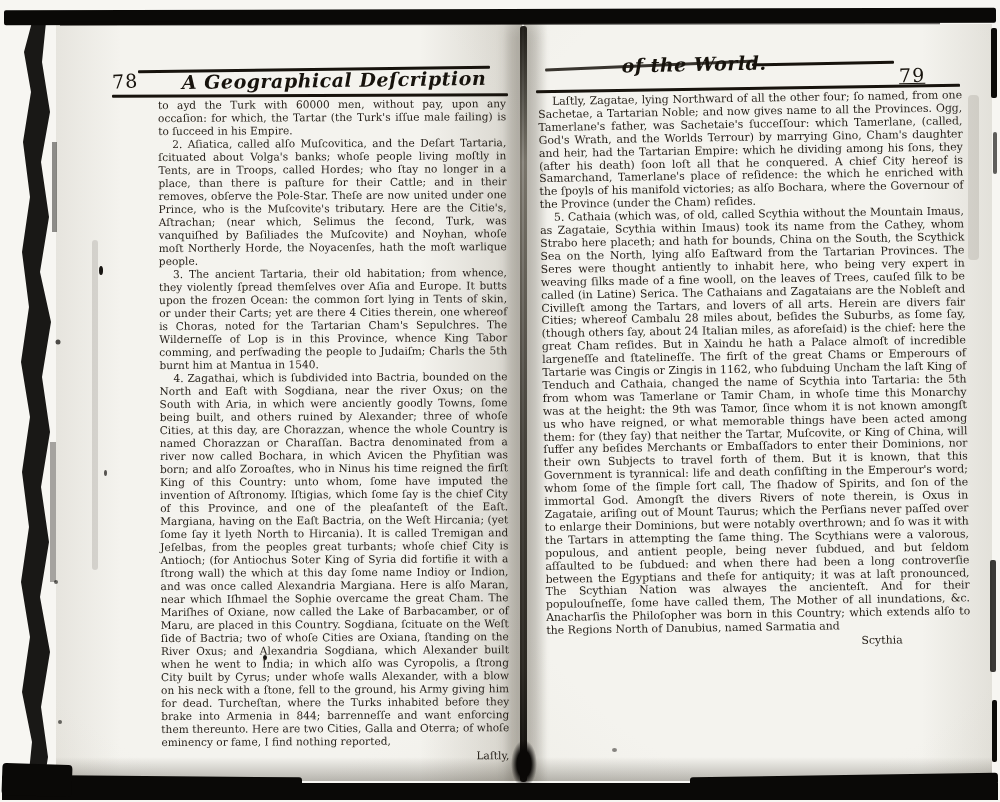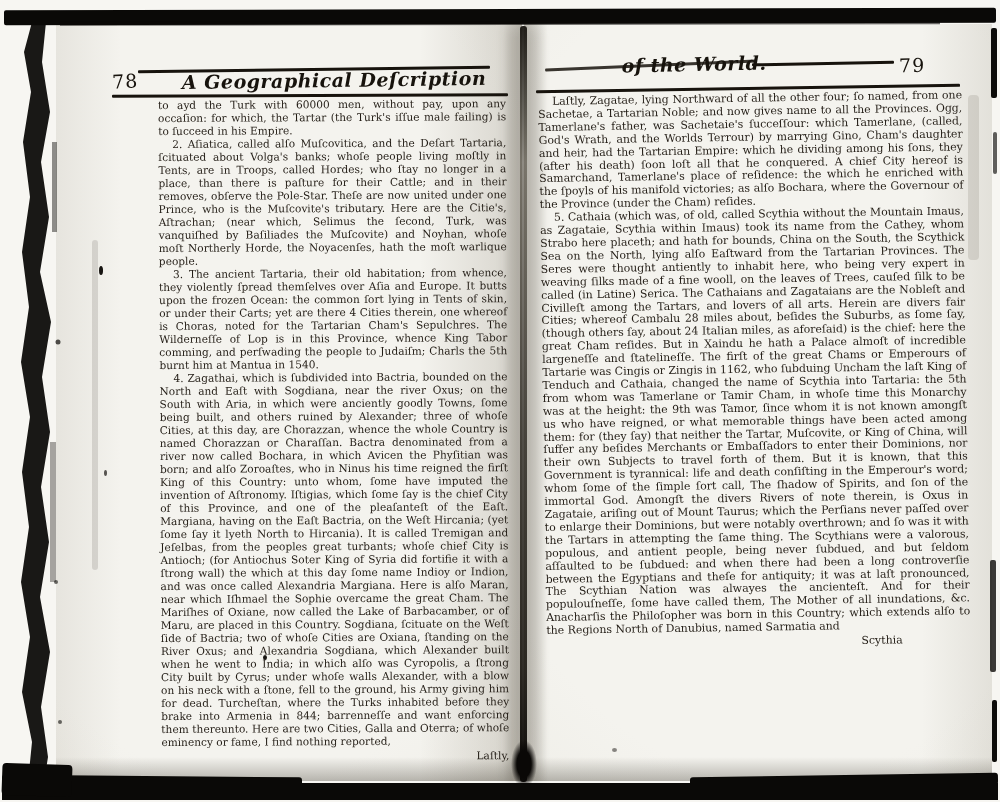--- a/index.html
+++ b/index.html
@@ -53,21 +53,21 @@
 
   
   .rule { position:absolute; background:#17130d; border-radius:1px; }
   .hl-top   { left:138px; top:68px;  width:352px; height:3px;   transform:rotate(-0.7deg); }
   .hl-bot   { left:112px; top:94px;  width:396px; height:2.5px; transform:rotate(-0.25deg); }
   .hr-arc   { left:545px; top:64px;  width:212px; height:2.5px; transform:rotate(-2.4deg); opacity:.85; }
   .hr-seg   { left:752px; top:62px;  width:142px; height:2.5px; transform:rotate(-1.1deg); }
   .hr-bot   { left:536px; top:87px;  width:424px; height:2.5px; transform:rotate(-0.85deg); }
   .pagenum { position:absolute; font-size:19px; color:#17130d; letter-spacing:1px; }
   .pn-left  { left:112px; top:70px; transform:rotate(-3deg); }
-  .pn-right { left:899px; top:54px; transform:rotate(-1deg); }
+  .pn-right { left:899px; top:64px; transform:rotate(-1deg);text-decoration:underline; }
   .runtitle { position:absolute; font-style:italic; font-weight:bold; color:#17130d; text-align:center; letter-spacing:0.5px; }
   .rt-left  { left:172px; top:69px; width:324px; font-size:19px; transform:rotate(-0.8deg); }
   .rt-right { left:596px; top:53px; width:196px; font-size:19px; transform:rotate(-1.2deg); }
 
   
   .text { position:absolute; color:#221c15; text-align:justify; hyphens:auto; }
   .text p { text-indent:14px; }
   .text p.cont { text-indent:0; }
   .txt-left  { left:158px; top:99px; width:348px; font-size:10.6px; line-height:13px; transform:rotate(-0.3deg); transform-origin:0 0; }
   .txt-right { left:538px; top:96px; width:424px; font-size:10.9px; line-height:12.9px; transform:rotate(-0.9deg); transform-origin:0 0; }

